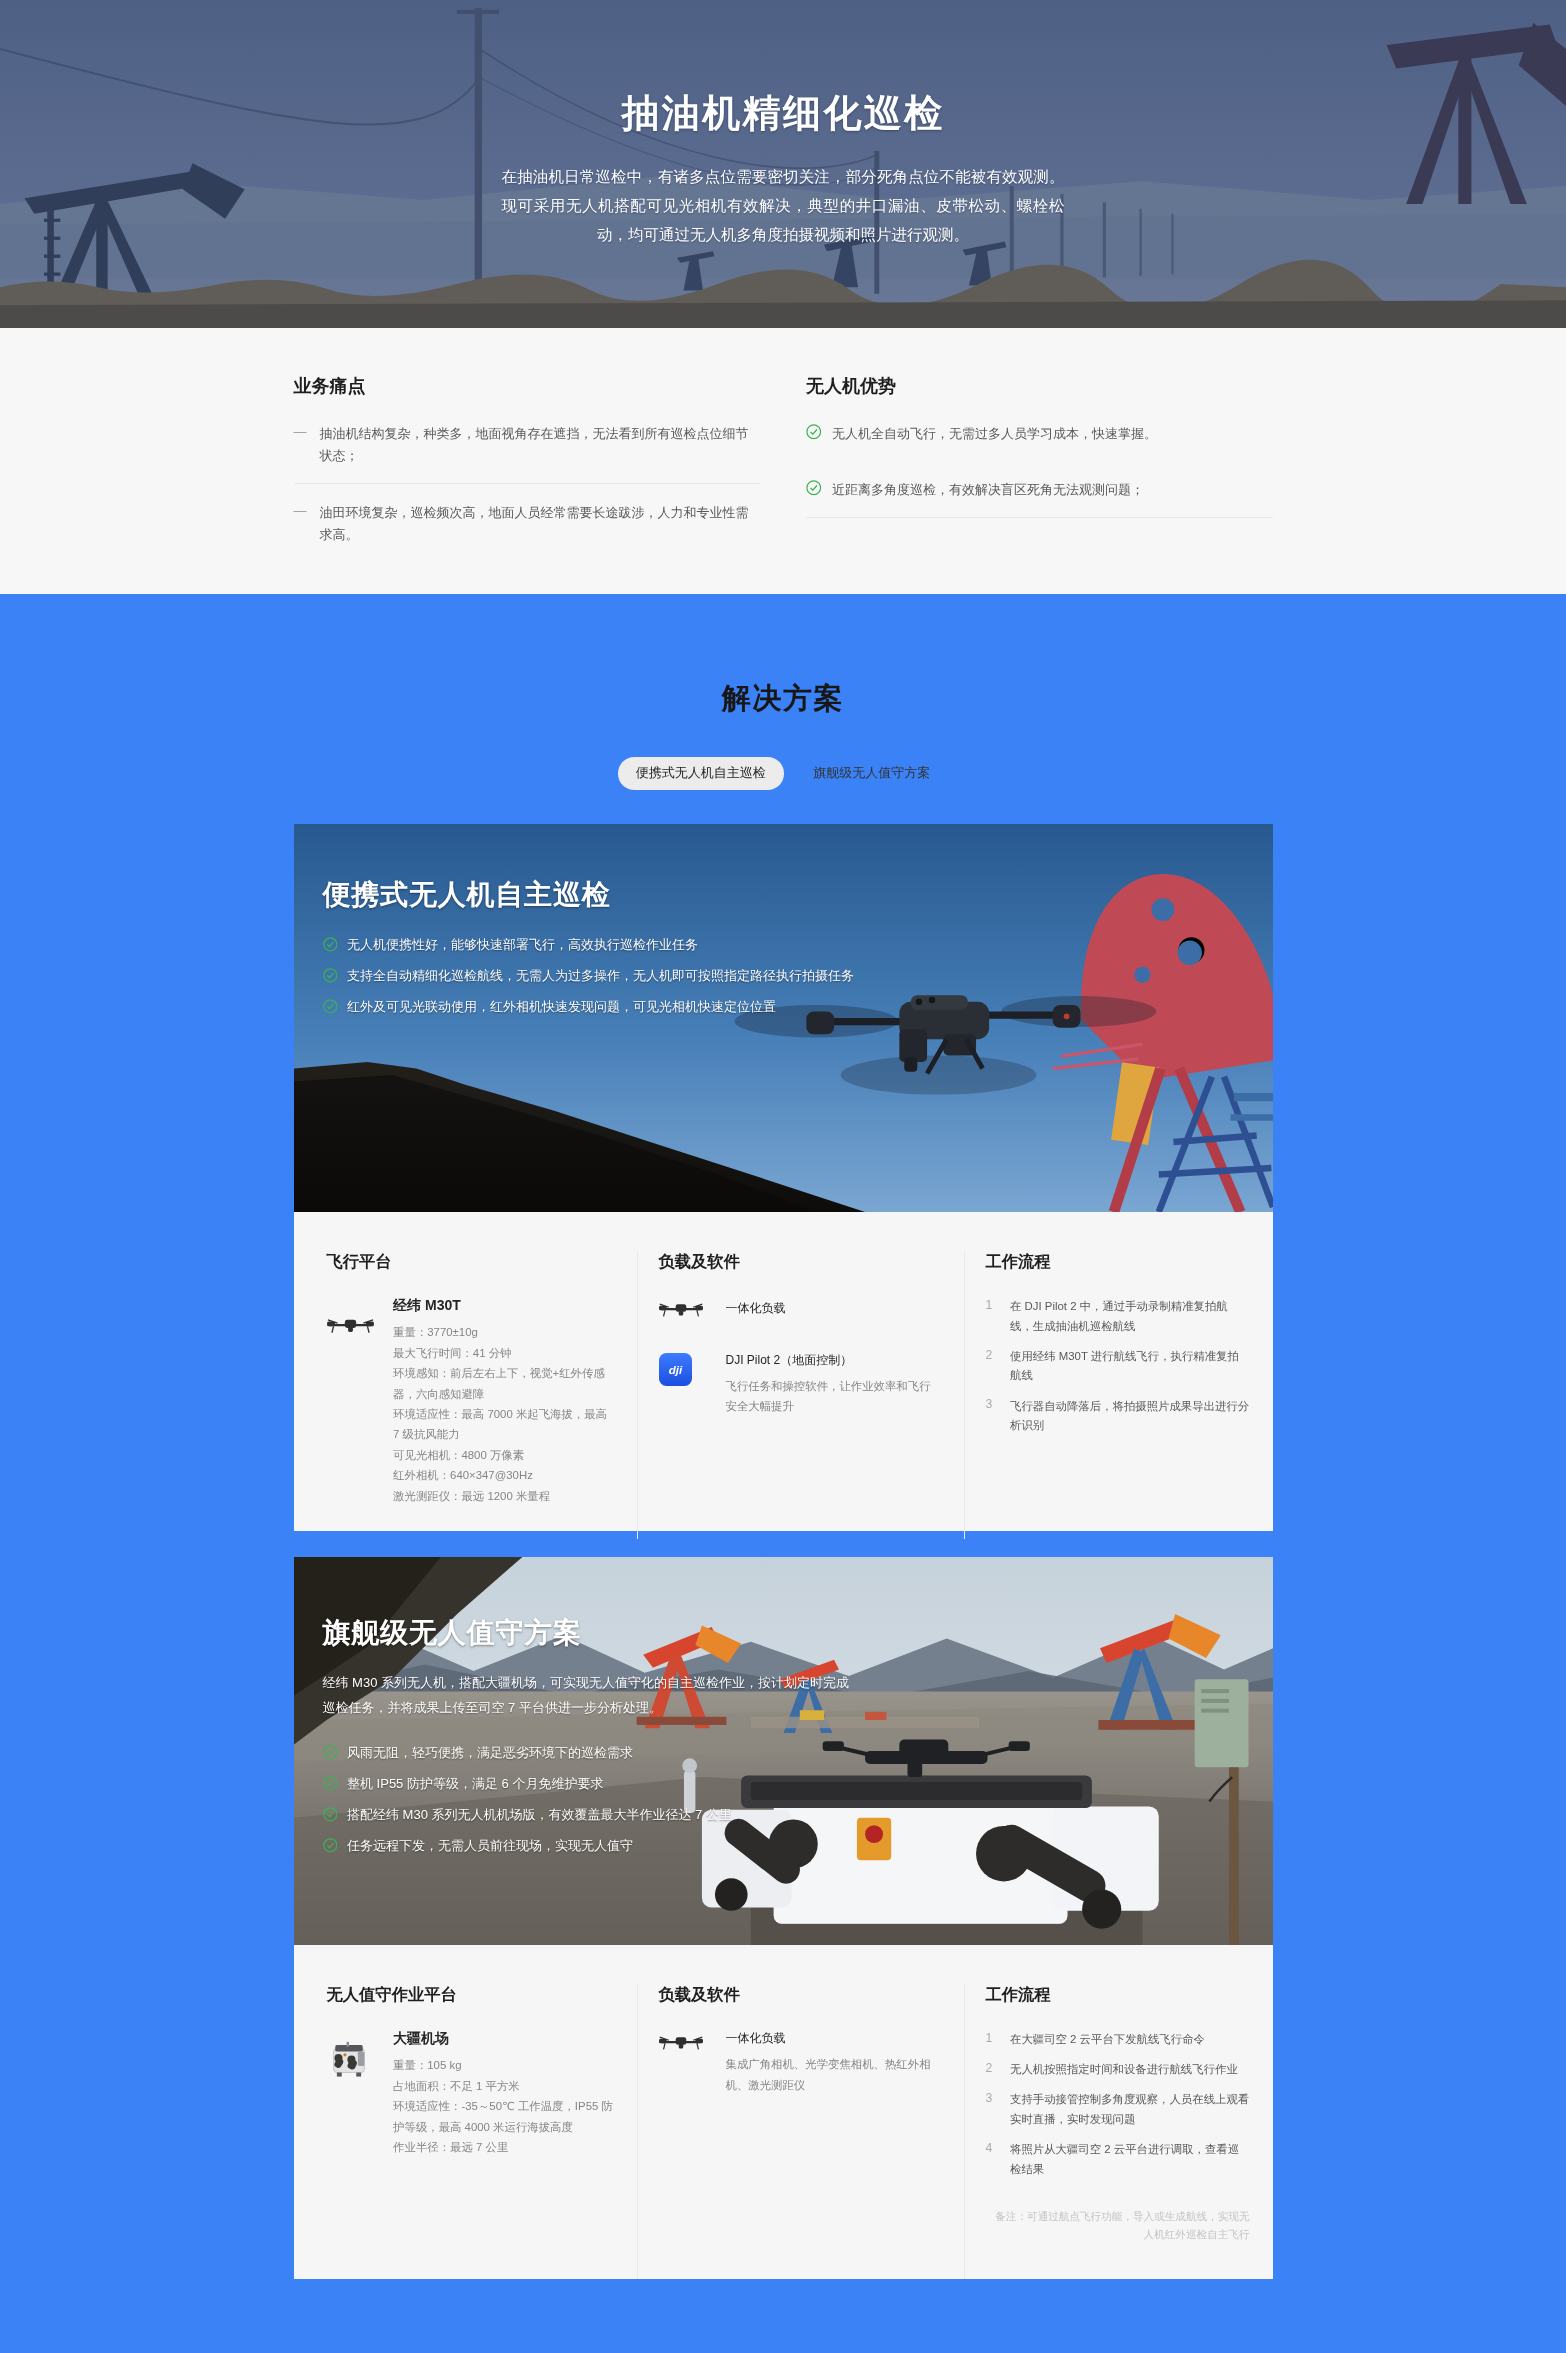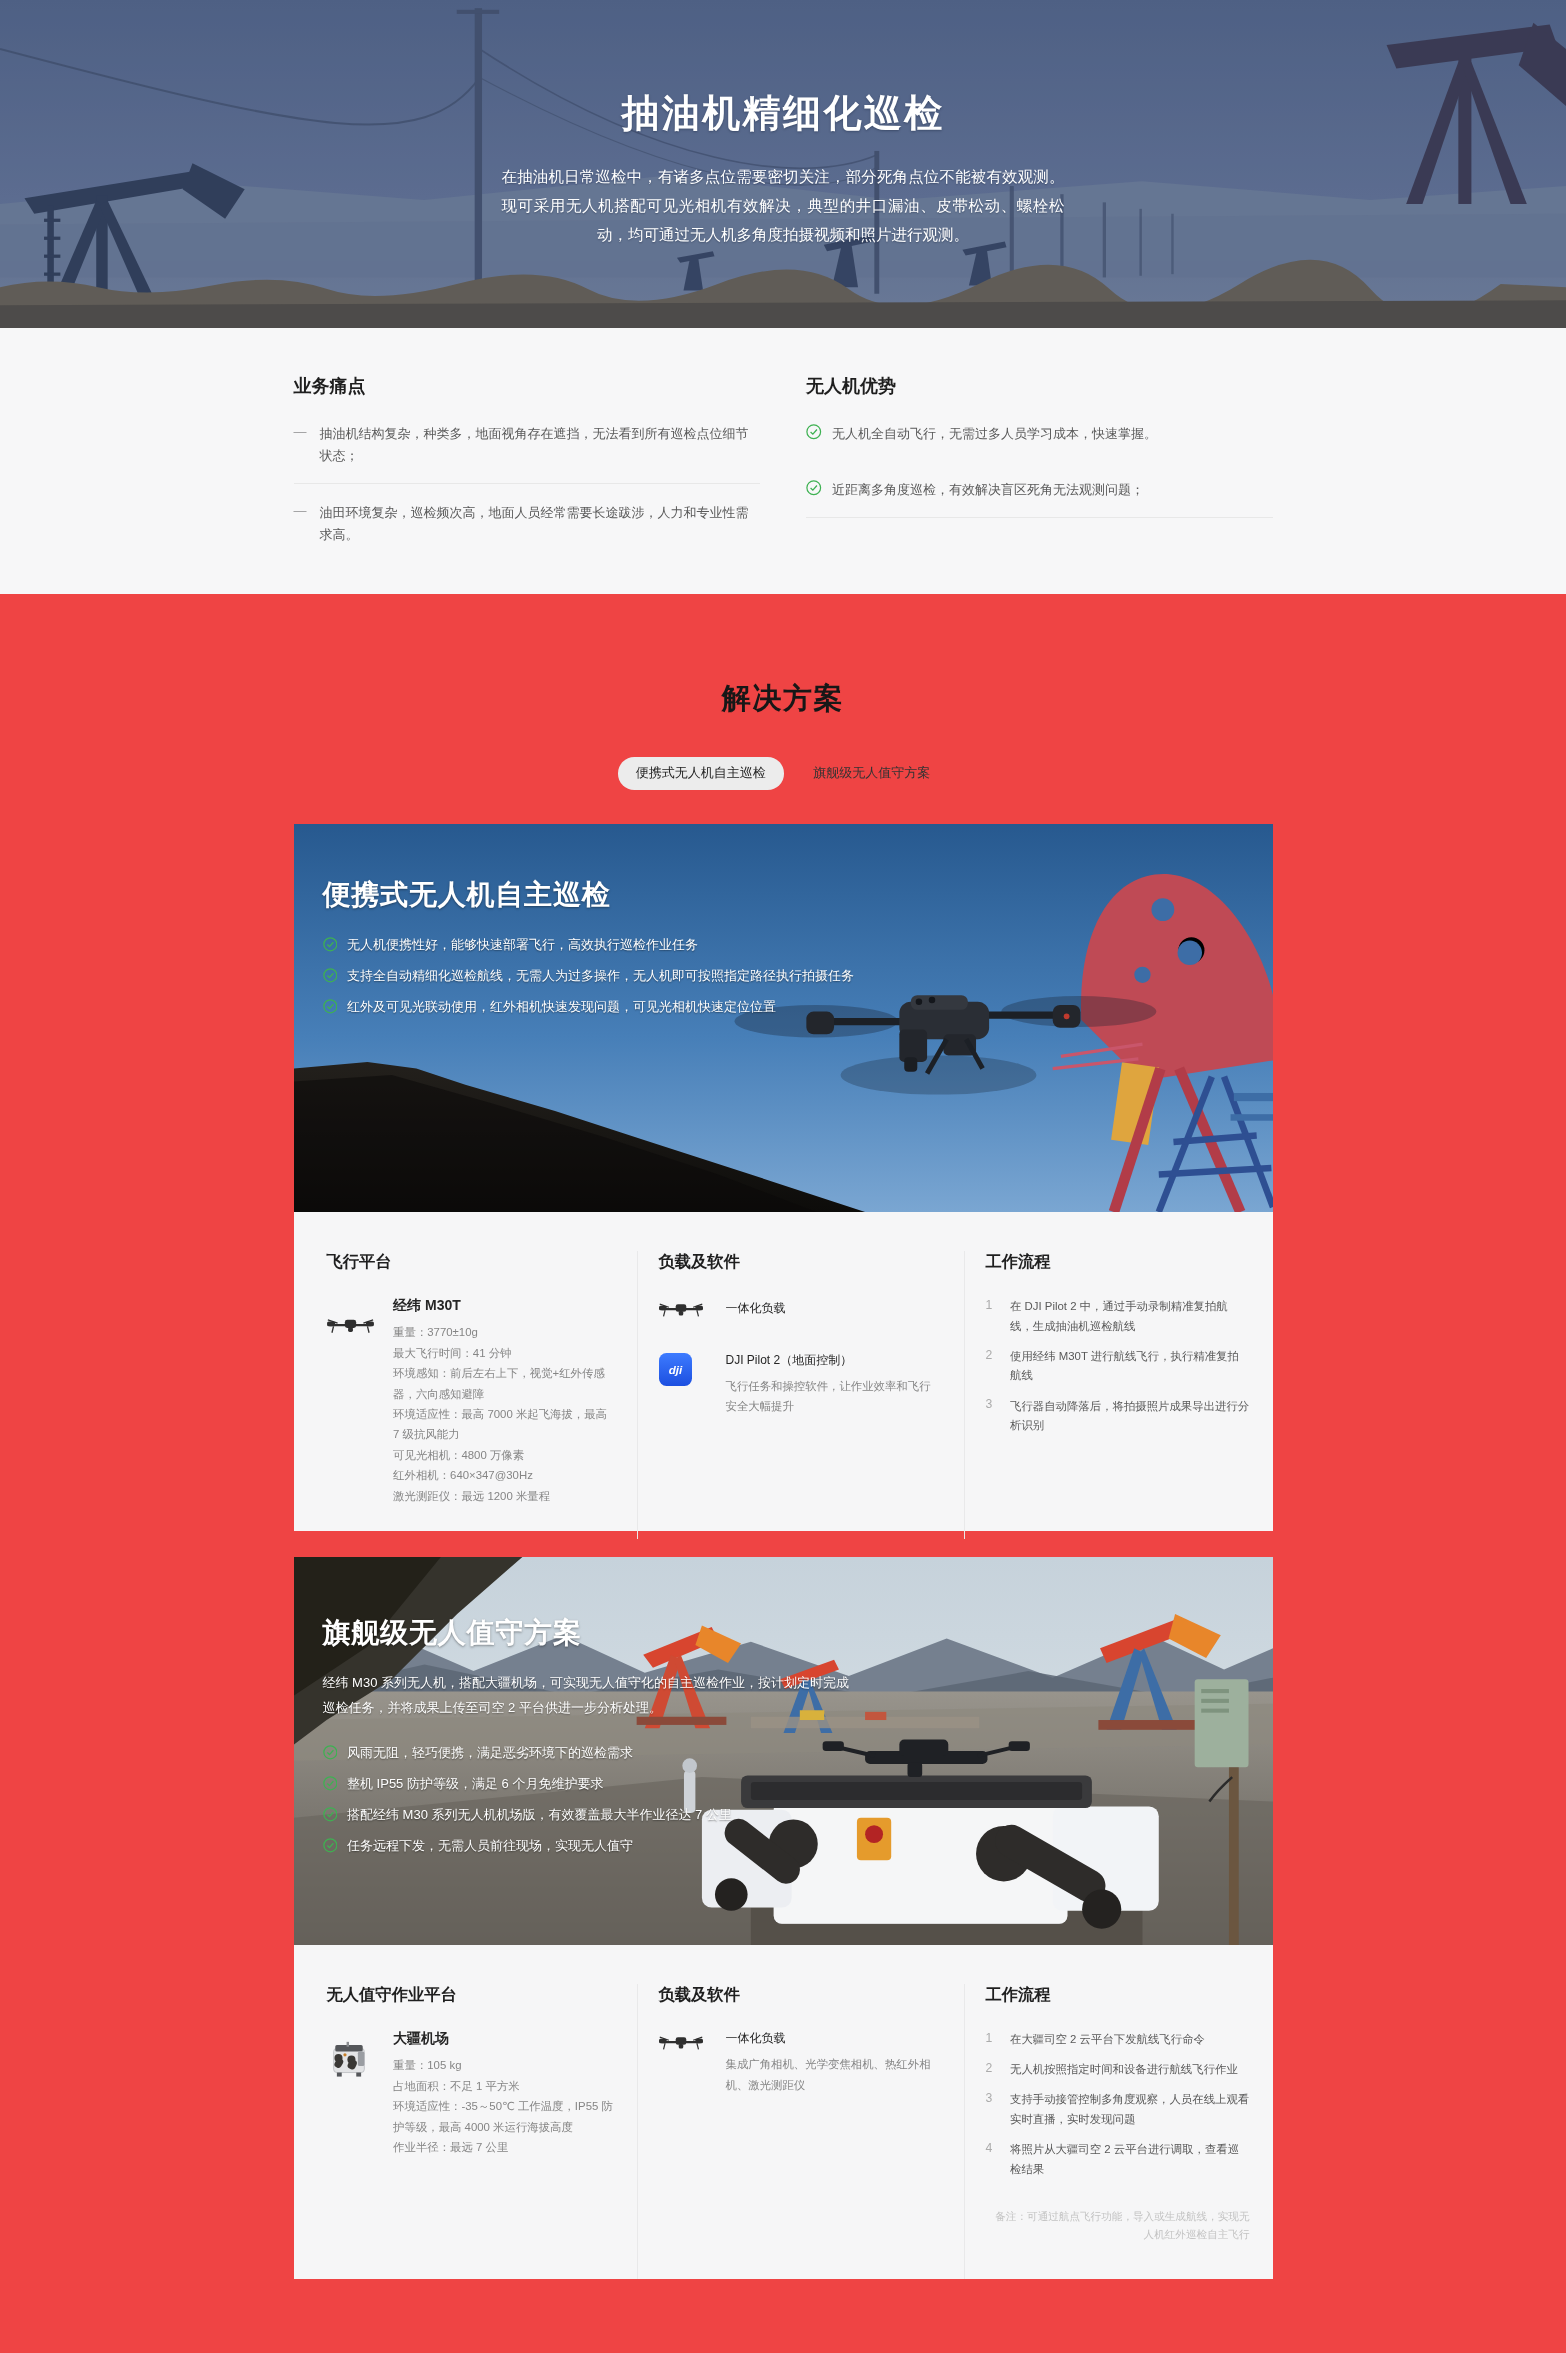--- a/index.html
+++ b/index.html
@@ -1,17 +1,17 @@
 <!DOCTYPE html>
 <html style="font-size:13px"><head>
 <meta charset="utf-8">
 <style>
   * { margin:0; padding:0; box-sizing:border-box; }
   body { background:#ffffff; font-family:"Liberation Sans","DejaVu Sans",sans-serif; color:#1a1a1a; }
-  .page { width:1566px; height:2354px; margin:0 auto; background:#ef4444; overflow:hidden; position:relative; }
+  .page { width:1566px; height:2354px; margin:0 auto; background:#3b82f6; overflow:hidden; position:relative; }
   .container { width:979px; margin:0 auto; position:relative; }
 
   
   .hero { position:relative; width:1566px; height:328px; overflow:hidden; }
   .hero svg { position:absolute; inset:0; display:block; }
   .hero-inner { position:relative; z-index:2; padding-top:88px; text-align:center; color:#ffffff; }
   .hero-title { font-size:38px; font-weight:bold; letter-spacing:2.4px; text-shadow:0 0.8px 2.4px rgba(10,20,40,.35); }
   .hero-desc { width:563px; margin:23px auto 0; font-size:15.5px; line-height:29px; text-align:justify; text-align-last:center; text-shadow:0 0.8px 1.6px rgba(10,20,40,.35); }
 
   
@@ -453,21 +453,21 @@
             </g>
             <rect x="690" y="320" width="42" height="52" rx="5" fill="#e59b2c"></rect>
             <circle cx="711" cy="340" r="11" fill="#b32424"></circle>
             <rect x="478" y="262" width="14" height="52" rx="5" fill="#cfd3d8"></rect>
             <circle cx="485" cy="256" r="9" fill="#c2c7cd"></circle>
           </g>
         </svg>
       </div>
       <div class="card-text" style="top:57px;">
         <h3 class="card-title">旗舰级无人值守方案</h3>
-        <p class="card-desc" style="width:530px;">经纬 M30 系列无人机，搭配大疆机场，可实现无人值守化的自主巡检作业，按计划定时完成巡检任务，并将成果上传至司空 2 平台供进一步分析处理。</p>
+        <p class="card-desc" style="width:530px;">经纬 M30 系列无人机，搭配大疆机场，可实现无人值守化的自主巡检作业，按计划定时完成巡检任务，并将成果上传至司空 7 平台供进一步分析处理。</p>
         <div class="card-bullets" style="margin-top:21px;">
           <div class="cbullet">
             <span class="cbullet-icon"><svg width="14.7" height="14.7" viewBox="0 0 19 19">
                   <circle cx="9.5" cy="9.5" r="8.4" fill="none" stroke="#3eb152" stroke-width="1.6"></circle>
                   <polyline points="5.6,9.8 8.4,12.4 13.4,6.8" fill="none" stroke="#3eb152" stroke-width="1.7"></polyline>
                 </svg></span>
             <span class="cbullet-text">风雨无阻，轻巧便携，满足恶劣环境下的巡检需求</span>
           </div>
           <div class="cbullet">
             <span class="cbullet-icon"><svg width="14.7" height="14.7" viewBox="0 0 19 19">

